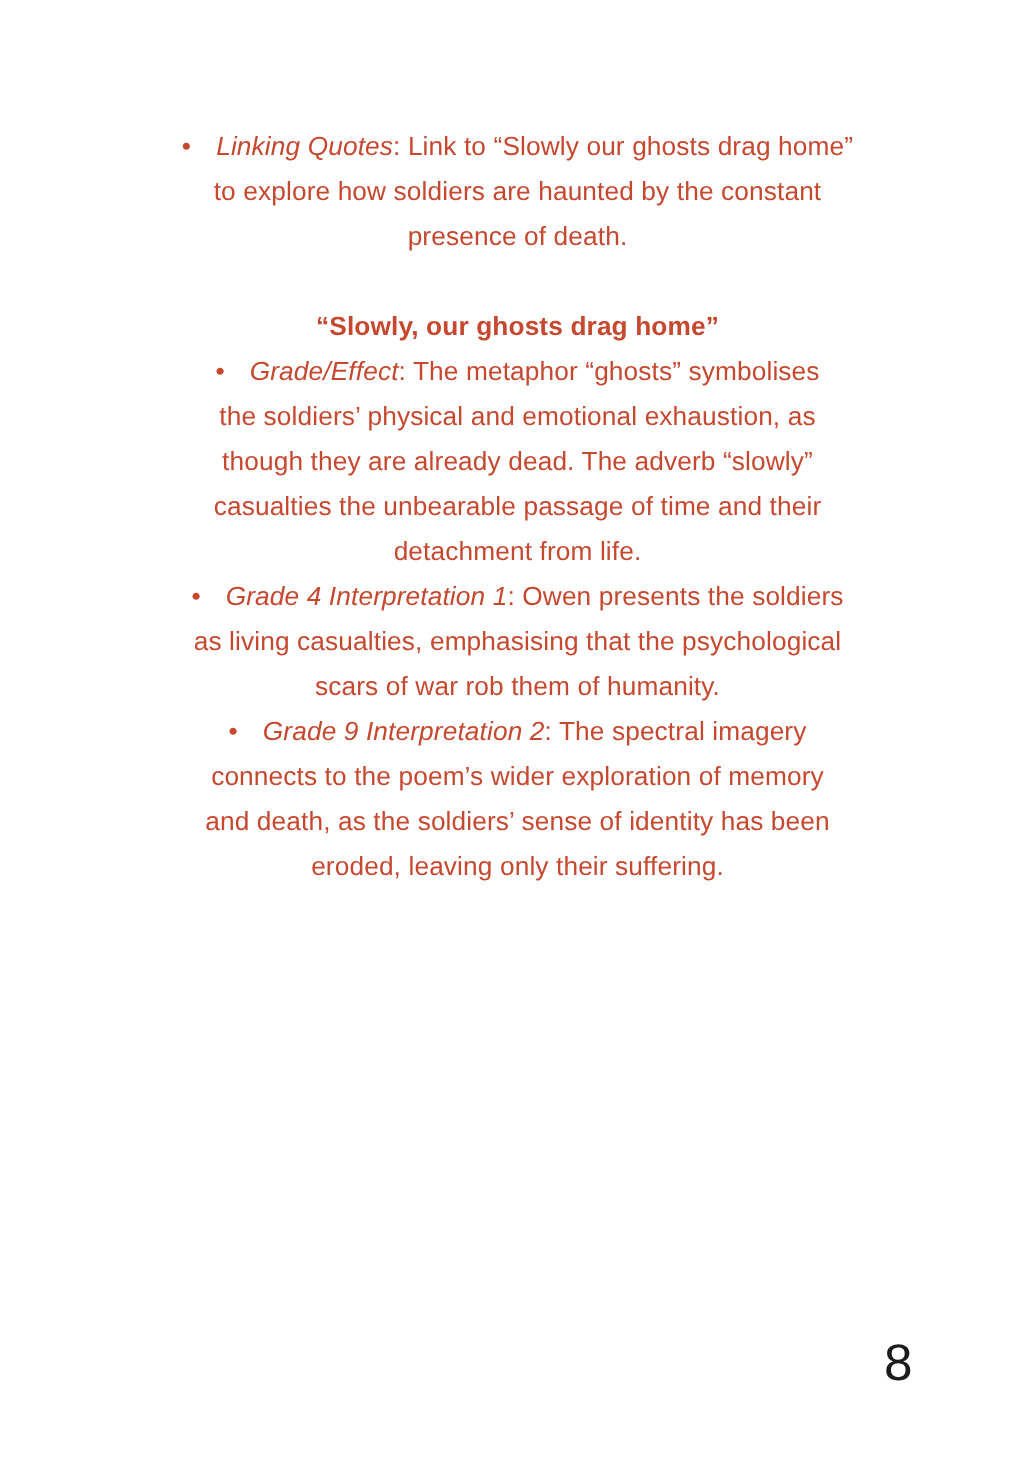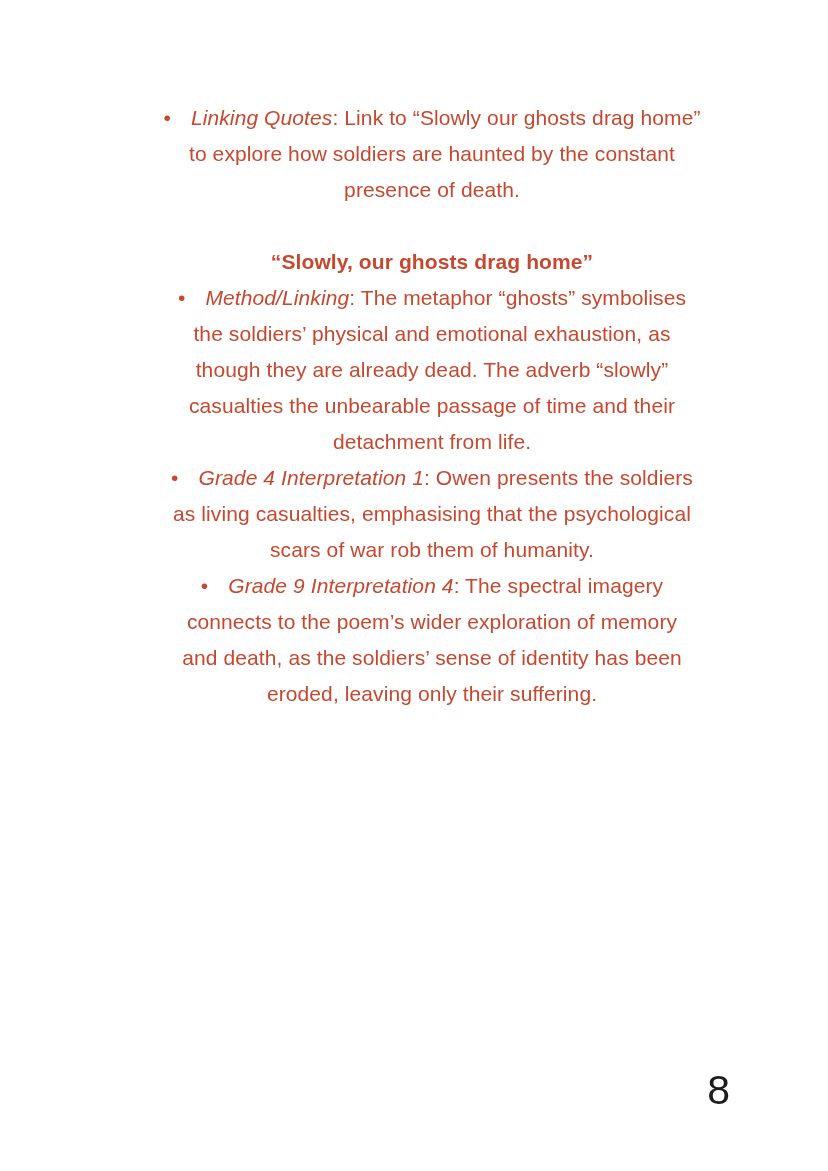--- a/index.html
+++ b/index.html
@@ -10,21 +10,21 @@
     width: 828px;
     height: 1171px;
     position: relative;
     background: #ffffff;
     font-family: "Liberation Sans", sans-serif;
     overflow: hidden;
   }
   .content {
     position: absolute;
     top: 100px;
-    left: 112px;
+    left: 94px;
     width: 640px;
     text-align: center;
     font-size: 21px;
     line-height: 36px;
     color: var(--text-red, #C5482F);
     letter-spacing: 0.1px;
   }
   p.bullet {
     margin: 0;
     white-space: pre-line; 
@@ -55,31 +55,31 @@
 <body style="--text-red: #C5482F; --page-number-color: #1b1b1b; background: rgb(255, 255, 255);">
 
 <div class="content">
 
   <p class="bullet"><span class="dot">•</span><span class="label">Linking Quotes</span><span>: Link to “Slowly our ghosts drag home”
 to explore how soldiers are haunted by the constant
 presence of death.</span></p>
 
   <h2 class="heading">“Slowly, our ghosts drag home”</h2>
 
-  <p class="bullet"><span class="dot">•</span><span class="label">Method/Linking</span><span>: The metaphor “ghosts” symbolises
+  <p class="bullet"><span class="dot">•</span><span class="label">Grade/Effect</span><span>: The metaphor “ghosts” symbolises
 the soldiers’ physical and emotional exhaustion, as
 though they are already dead. The adverb “slowly”
 casualties the unbearable passage of time and their
 detachment from life.</span></p>
 
   <p class="bullet"><span class="dot">•</span><span class="label">Grade 4 Interpretation 1</span><span>: Owen presents the soldiers
 as living casualties, emphasising that the psychological
 scars of war rob them of humanity.</span></p>
 
-  <p class="bullet"><span class="dot">•</span><span class="label">Grade 9 Interpretation 4</span><span>: The spectral imagery
+  <p class="bullet"><span class="dot">•</span><span class="label">Grade 9 Interpretation 2</span><span>: The spectral imagery
 connects to the poem’s wider exploration of memory
 and death, as the soldiers’ sense of identity has been
 eroded, leaving only their suffering.</span></p>
 
 
 </div>
 
 <div class="page-number">8</div>
 
 </body></html>

